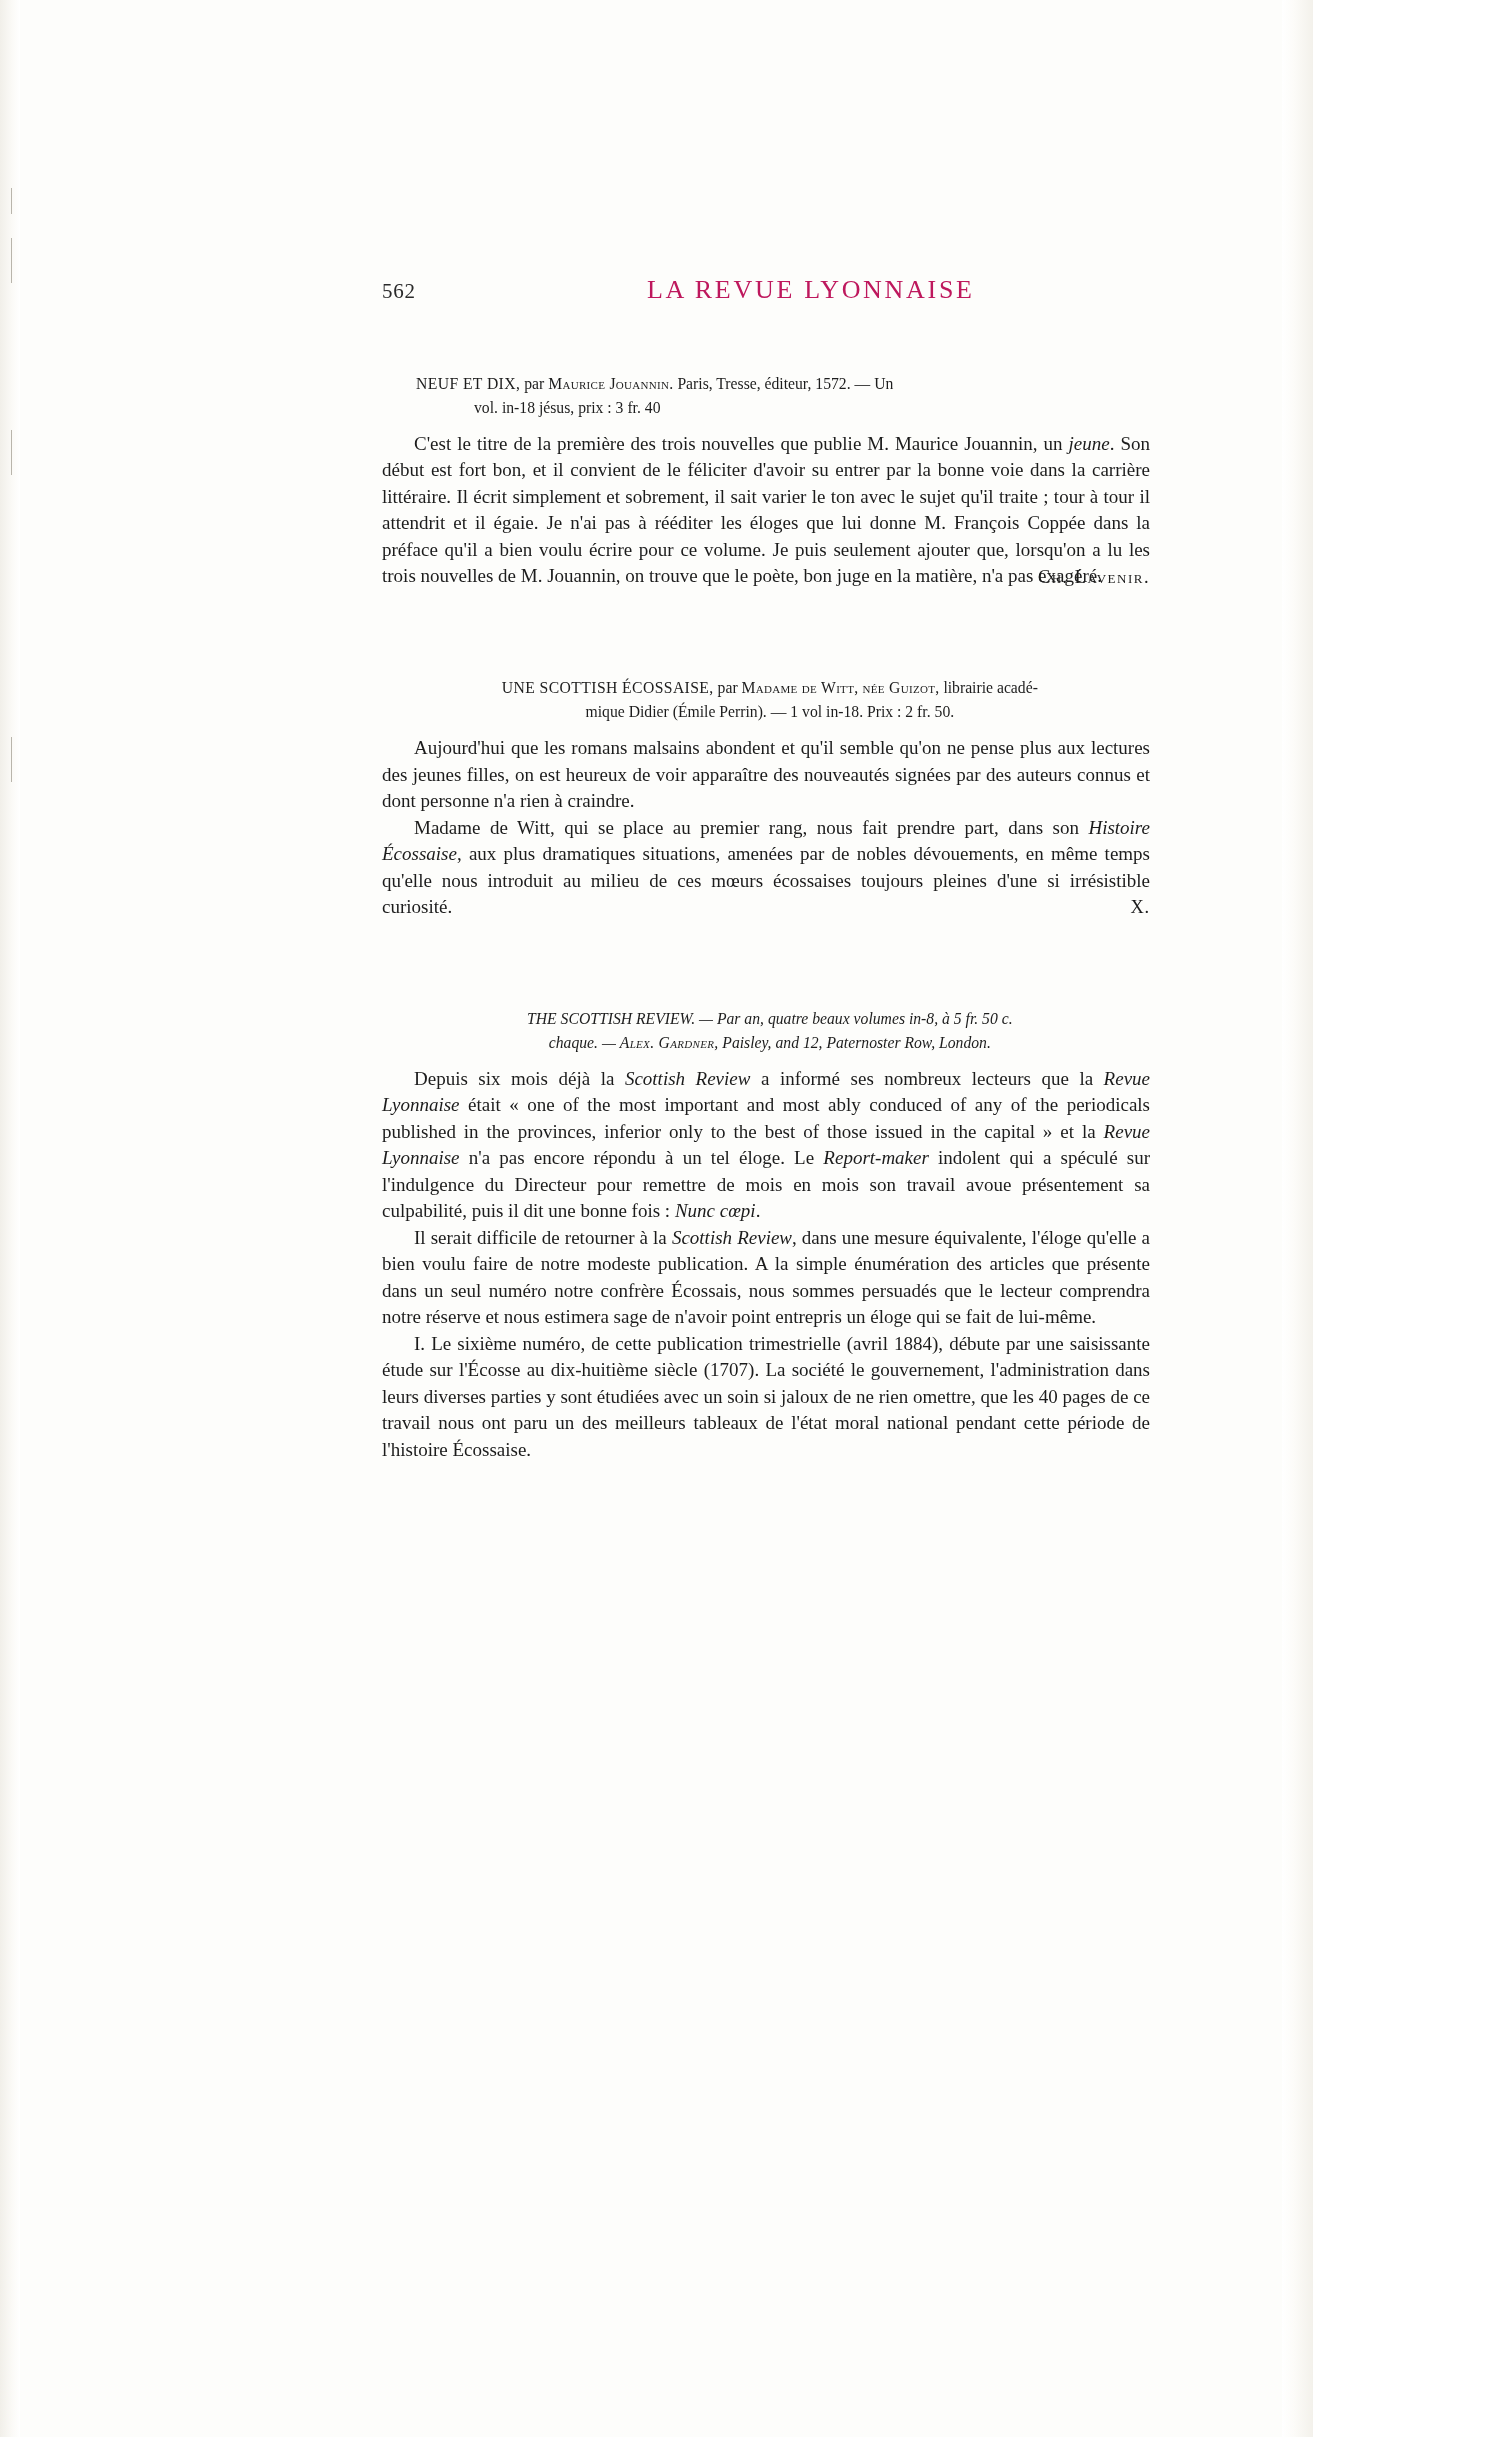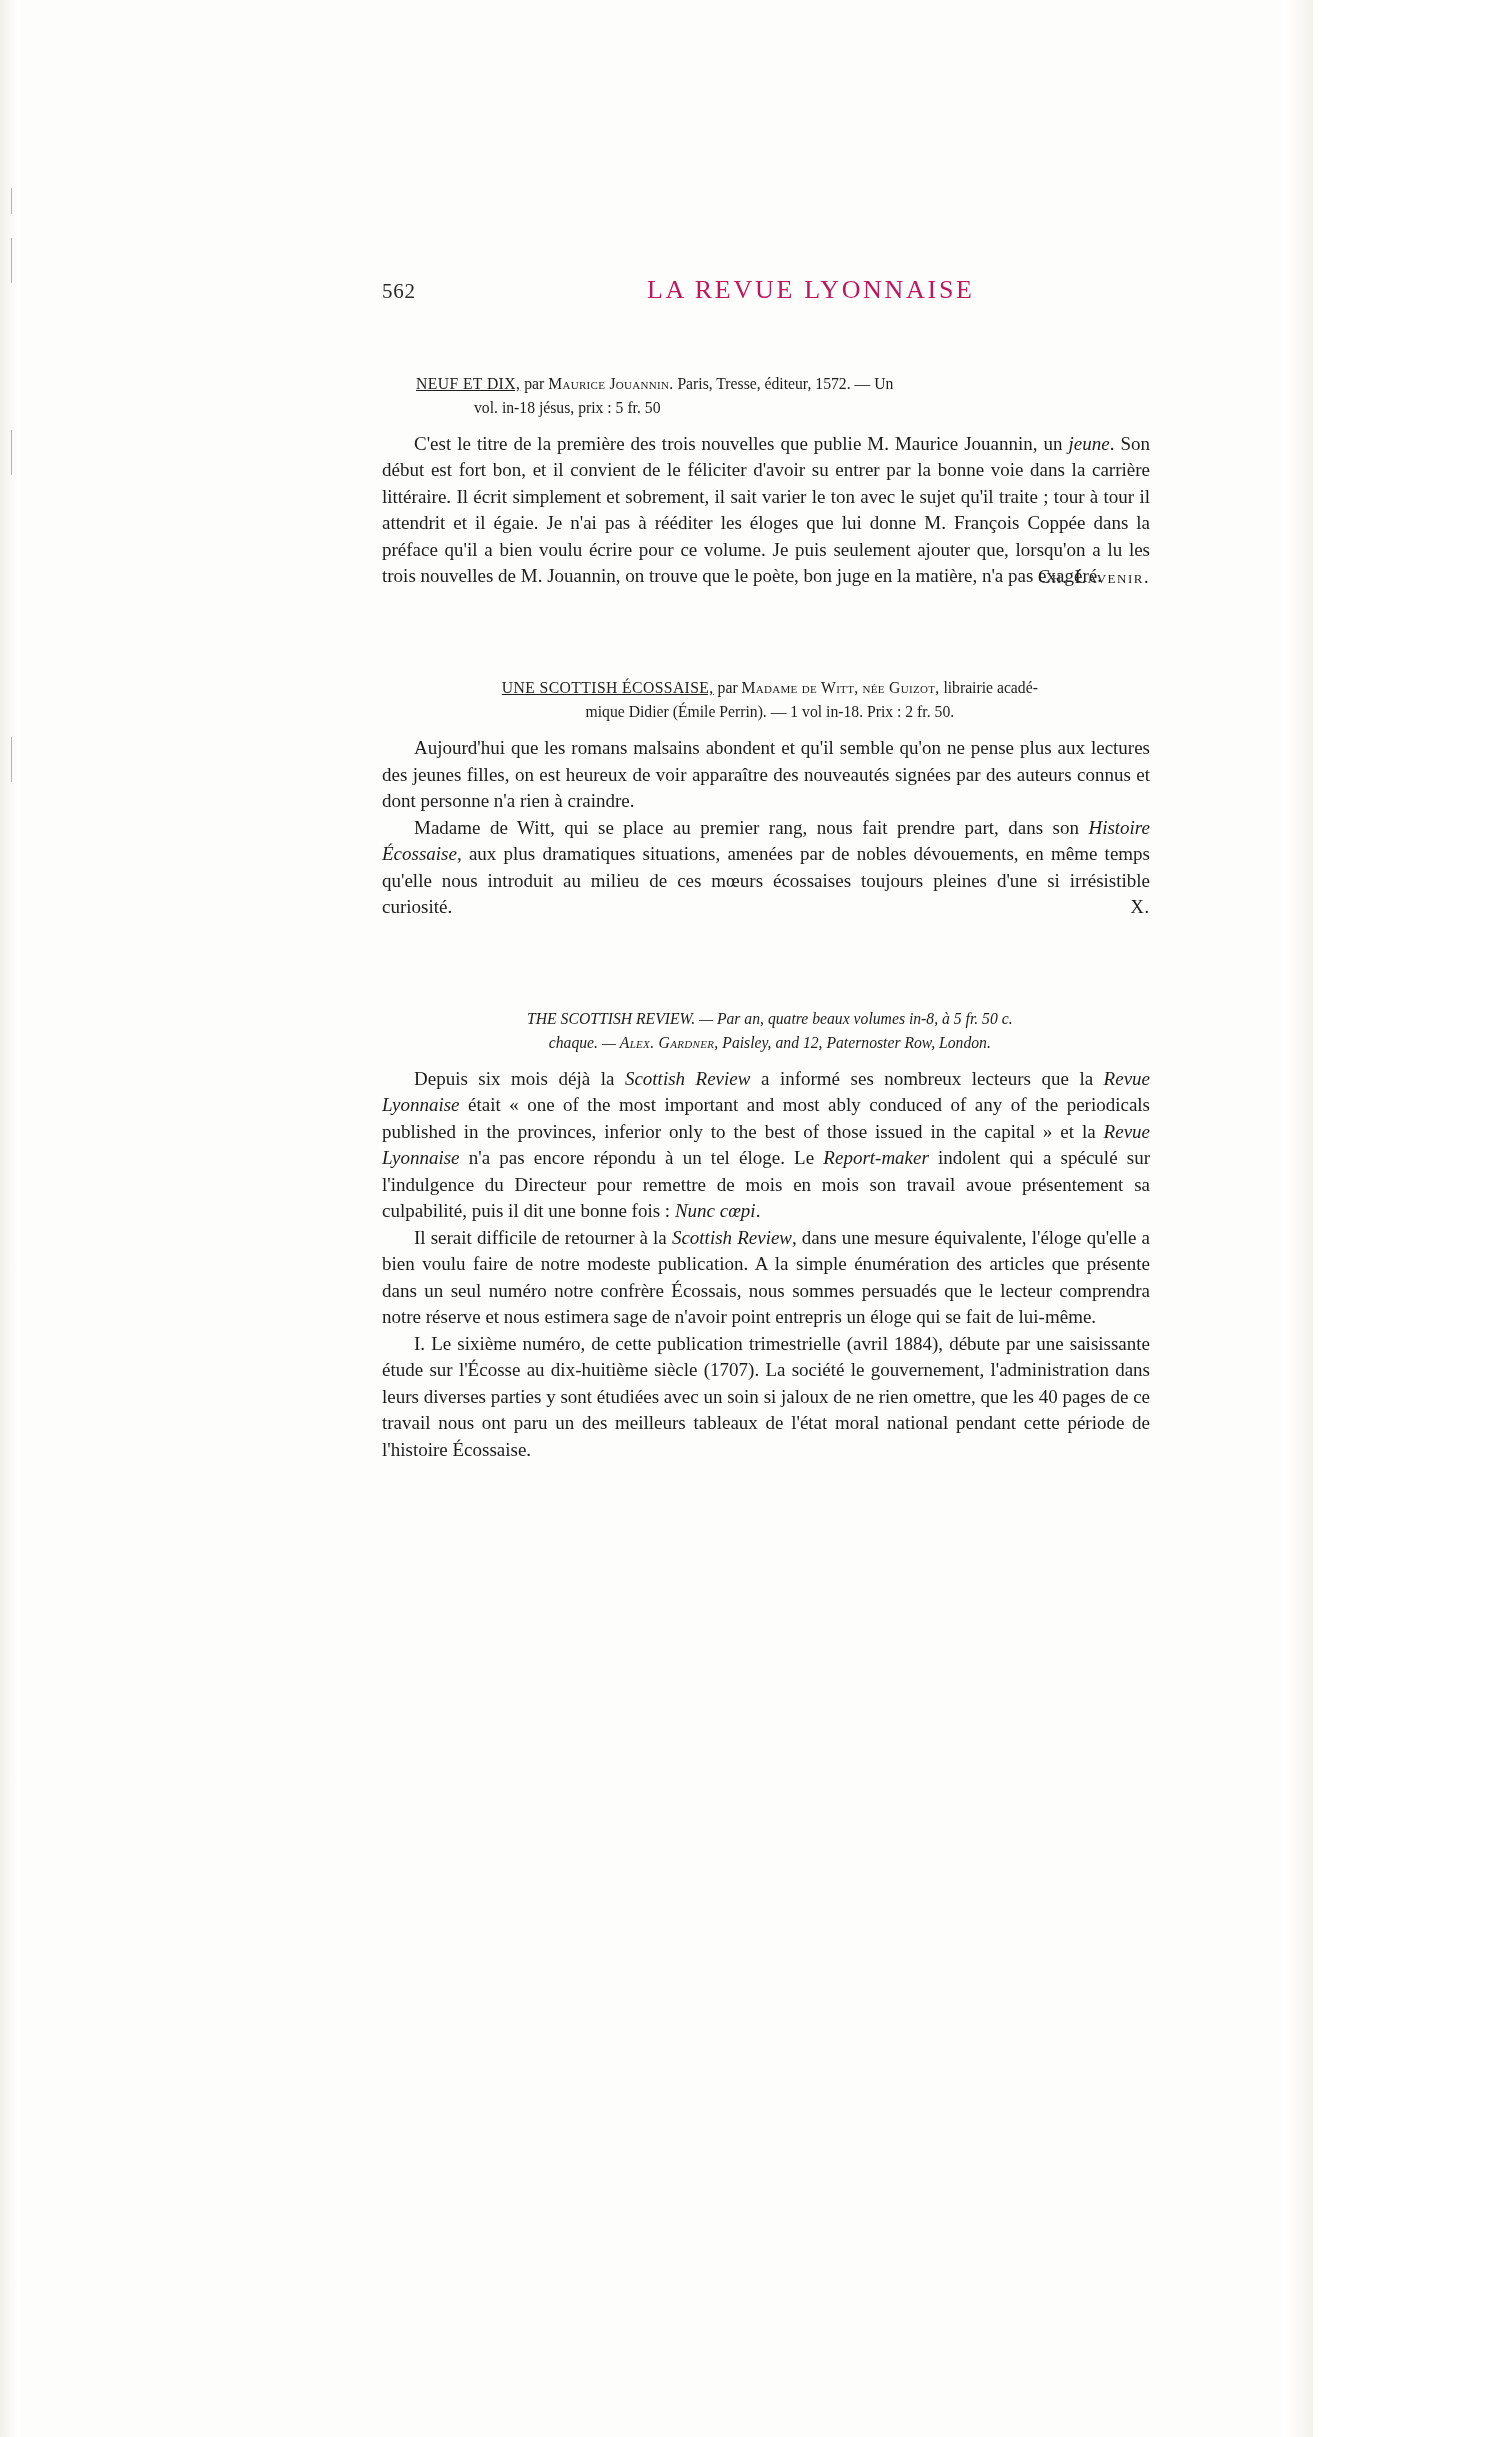--- a/index.html
+++ b/index.html
@@ -80,21 +80,20 @@
     display: inline-block;
     width: 58px;
   }
   .sc {
     font-variant: small-caps;
     letter-spacing: 0.3px;
   }
   .sc-lg {
     font-variant: small-caps;
     letter-spacing: 0.4px;
-    text-decoration: underline;
   }
   p.body {
     font-size: 19px;
     line-height: 26.5px;
     margin: 0;
     text-align: justify;
     text-justify: inter-word;
     color: #1c1c1c;
   }
   p.body.indent {
@@ -153,21 +152,21 @@
   <div class="content">
 
     <div class="running-head">
       <div class="folio">562</div>
       <div class="head-title">LA REVUE LYONNAISE</div>
     </div>
 
     <div class="notice block-1">
       <div class="notice-head nh-1">
         <span class="sc-lg">NEUF ET DIX,</span><span> par </span><span class="sc">Maurice Jouannin.</span><span> Paris, Tresse, éditeur, 1572. — Un</span><br>
-        <span class="ind"></span><span>vol. in-18 jésus, prix : 5 fr. 50</span>
+        <span class="ind"></span><span>vol. in-18 jésus, prix : 3 fr. 40</span>
       </div>
 
       <p class="body indent"><span>C'est le titre de la première des trois nouvelles que publie M. Maurice Jouannin, un <span class="it">jeune</span>. Son début est fort bon, et il convient de le féliciter d'avoir su entrer par la bonne voie dans la carrière littéraire. Il écrit simplement et sobrement, il sait varier le ton avec le sujet qu'il traite ; tour à tour il attendrit et il égaie. Je n'ai pas à rééditer les éloges que lui donne M. François Coppée dans la préface qu'il a bien voulu écrire pour ce volume. Je puis seulement ajouter que, lorsqu'on a lu les trois nouvelles de M. Jouannin, on trouve que le poète, bon juge en la matière, n'a pas exagéré.</span></p>
       <div style="clear:both; height:0;"></div>
       <p class="body" style="margin-top:-26px; text-align:right;">
         <span class="sig">Ch. Lavenir.</span>
       </p>
       <div style="clear:both;"></div>
     </div>
 

